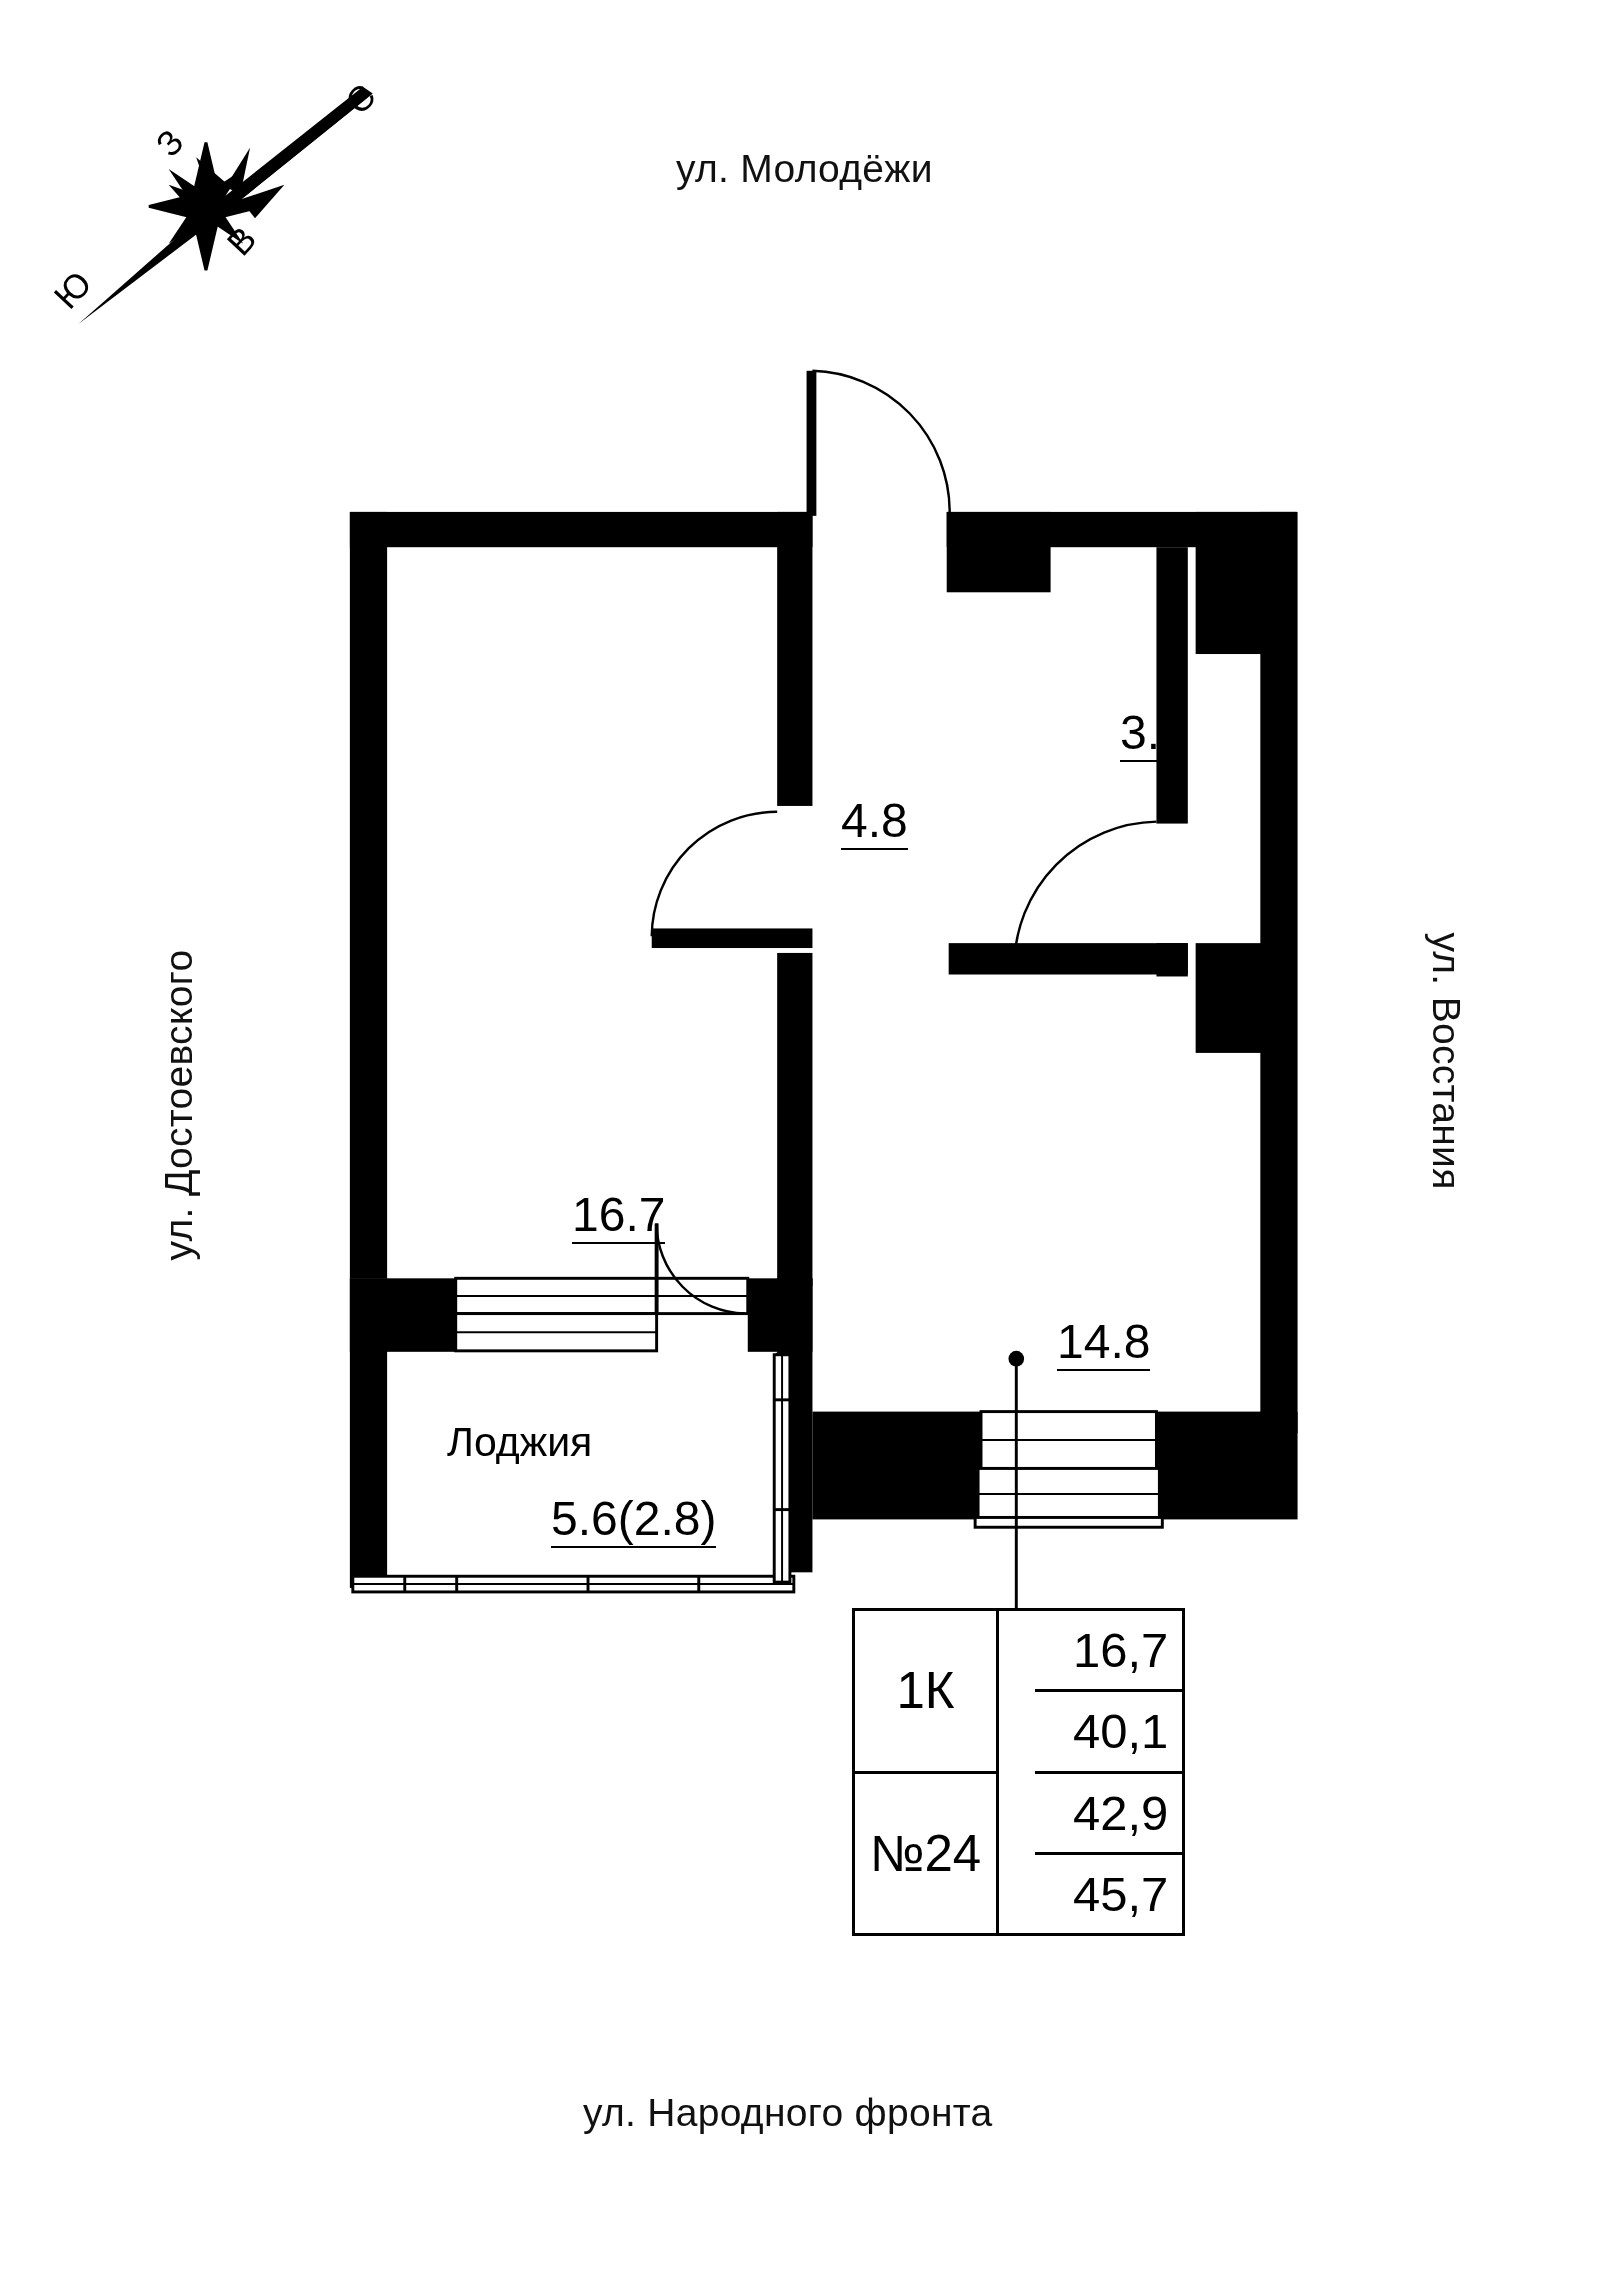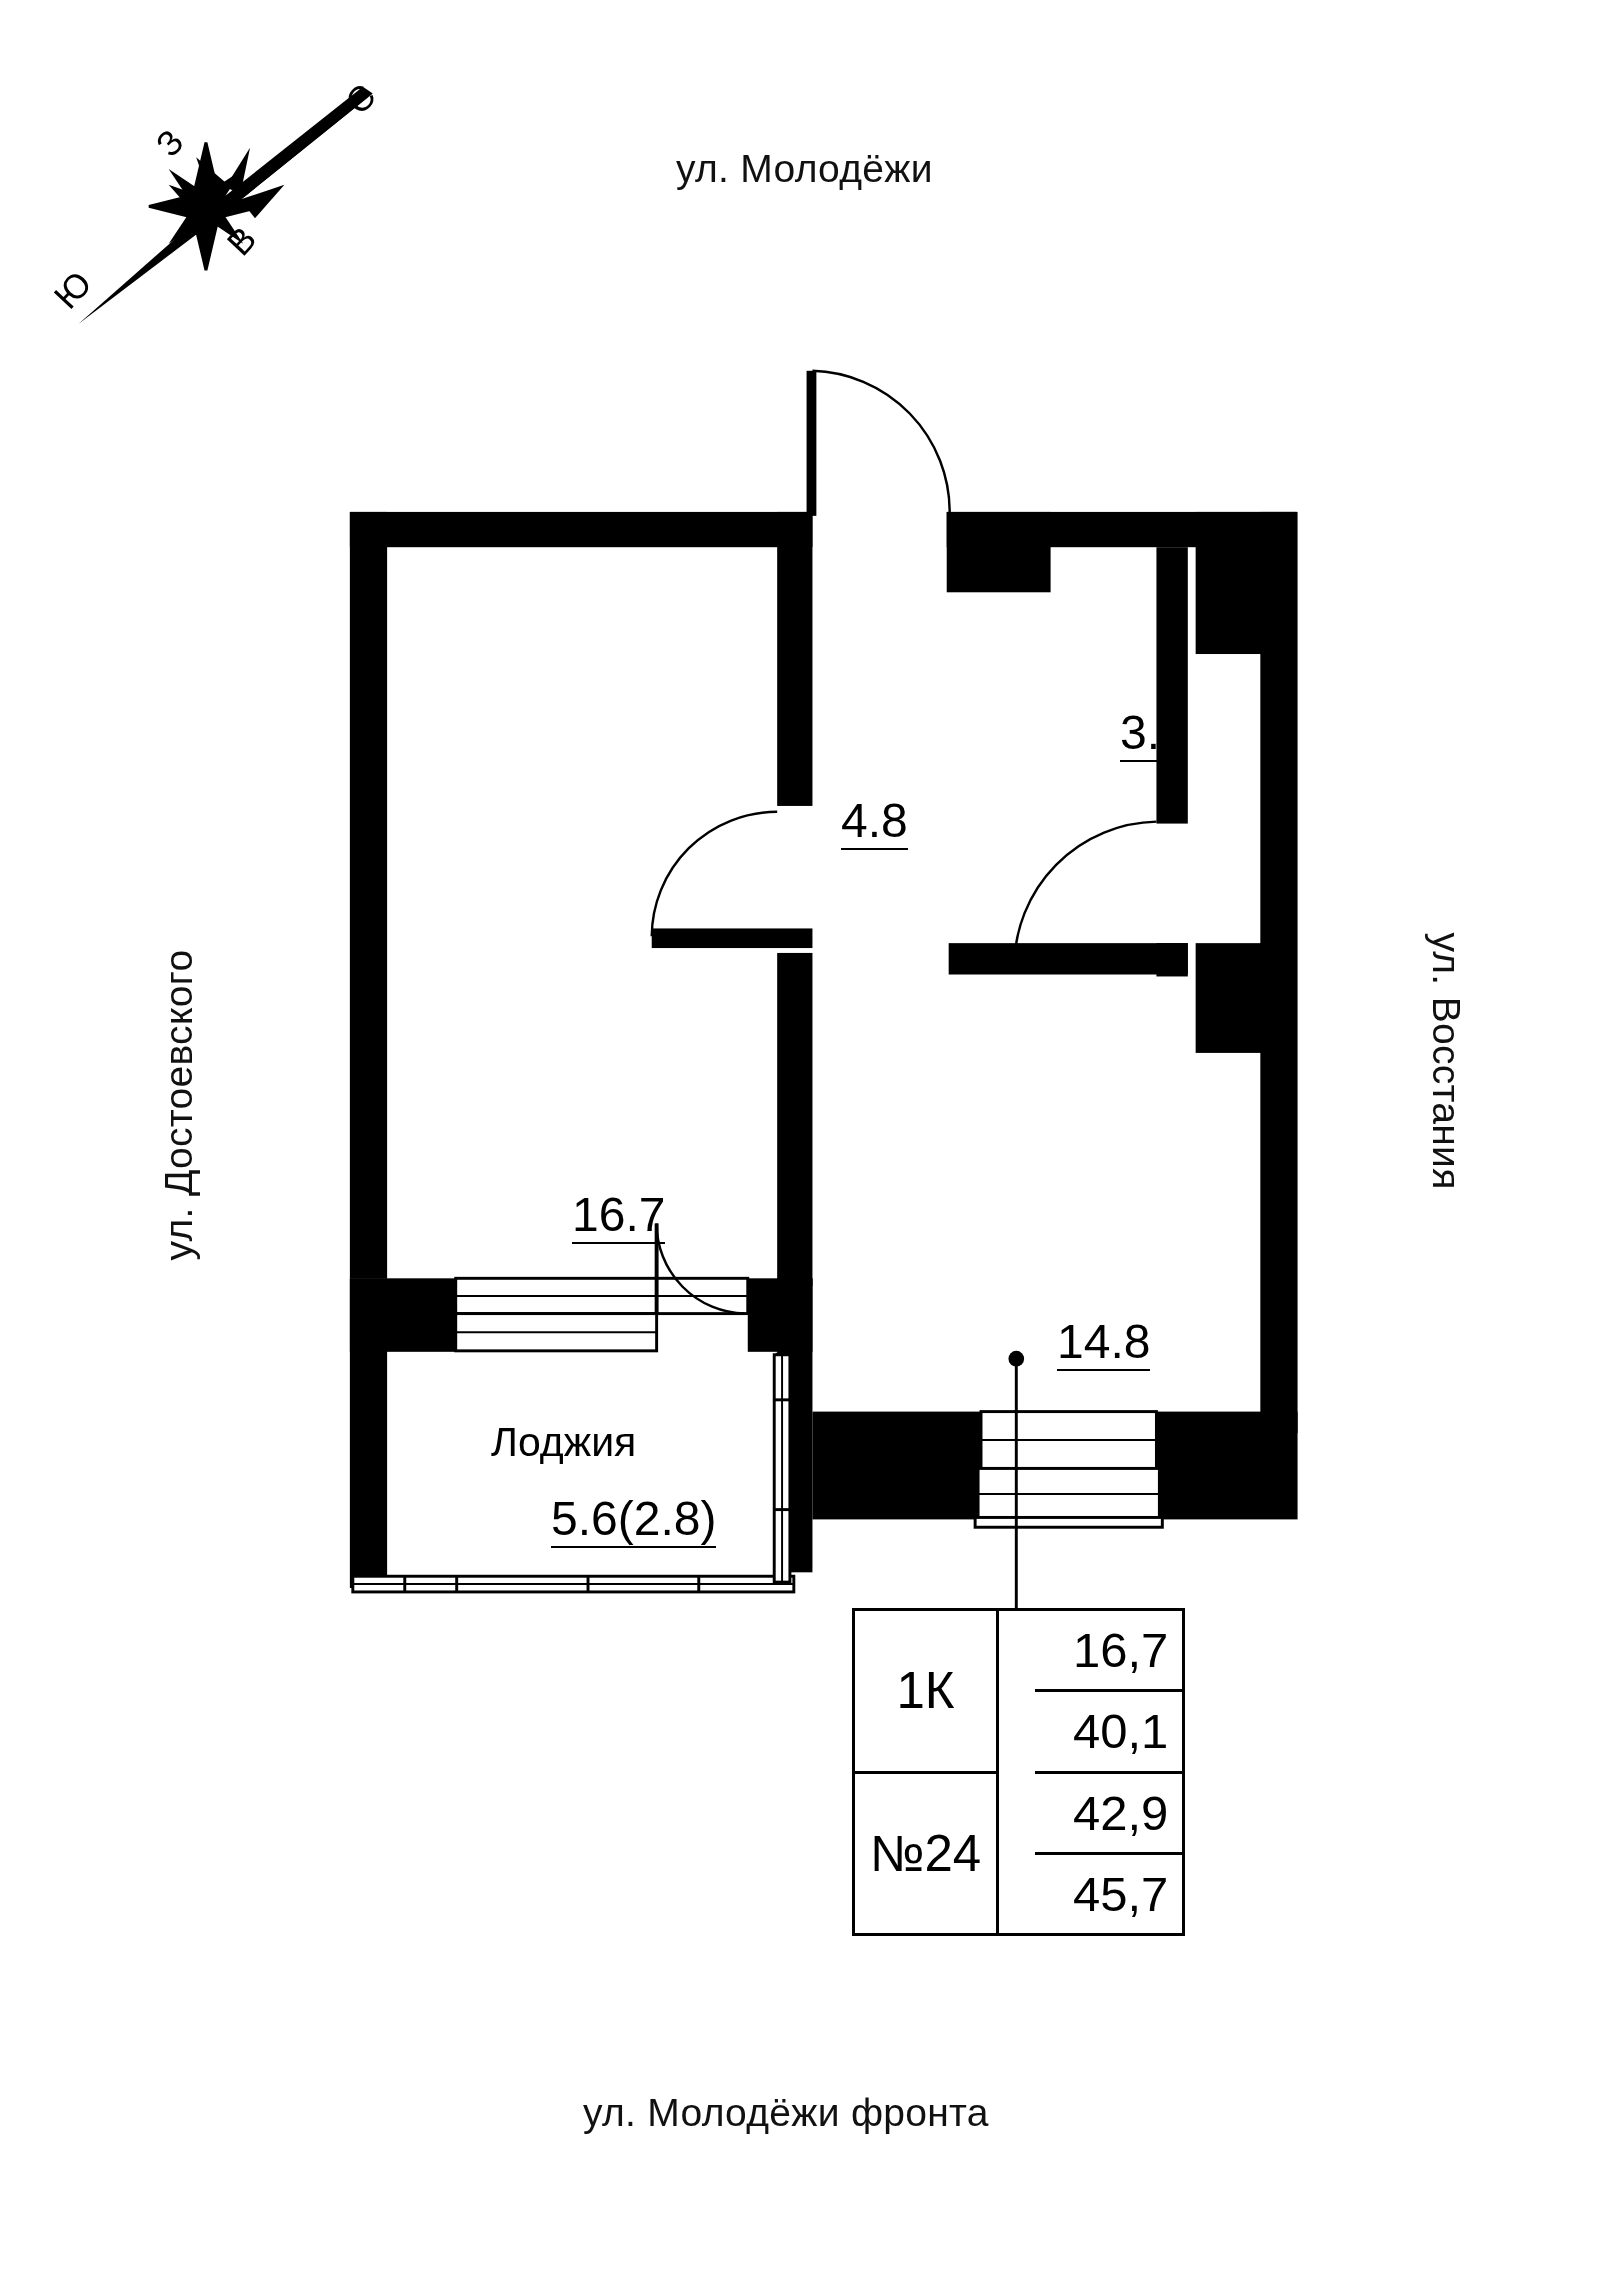--- a/index.html
+++ b/index.html
@@ -63,21 +63,20 @@
     font-size: 48px;
     white-space: nowrap;
     padding-bottom: 2.9px;
     border-bottom: 2.9px solid #000;
     line-height: 1.0;
   }
   .room-name {
     position: absolute;
     font-size: 41px;
     white-space: nowrap;
-    margin-left: 44px;
   }
   #label-38   { left: 1120px; top: 709px; }
   #label-48   { left: 841px;  top: 797px; }
   #label-167  { left: 528px;  top: 1191px; margin-left: 44px; }
   #label-148  { left: 1057px; top: 1318px; }
   #label-loggia-name { left: 447px; top: 1419px; }
   #label-loggia-area { left: 551px; top: 1495px; }
 
   
   #info-table {
@@ -153,21 +152,21 @@
         </g>
       </g>
     </svg>
     <span class="compass-letter" style="left:299px; top:9.8px; transform:rotate(-47deg);">С</span>
     <span class="compass-letter" style="left:110px; top:54px; transform:rotate(-47deg);">З</span>
     <span class="compass-letter" style="left:181px; top:152px; transform:rotate(-47deg);">В</span>
     <span class="compass-letter" style="left:5.9px; top:201px; transform:rotate(-47deg);">Ю</span>
   </div>
 
   <div class="street-label" id="street-top">ул. Молодёжи</div>
-  <div class="street-label" id="street-bottom">ул. Молодёжи фронта</div>
+  <div class="street-label" id="street-bottom">ул. Народного фронта</div>
   <div class="street-label" id="street-left">ул. Достоевского</div>
   <div class="street-label" id="street-right">ул. Восстания</div>
 
   <svg id="plan" class="abs" width="1620" height="2293" viewBox="0 0 1653 2339">
 
     <g fill="#000000">
 
       <rect x="357" y="522" width="472" height="36"></rect>
 
       <rect x="357" y="522" width="38" height="782"></rect>

